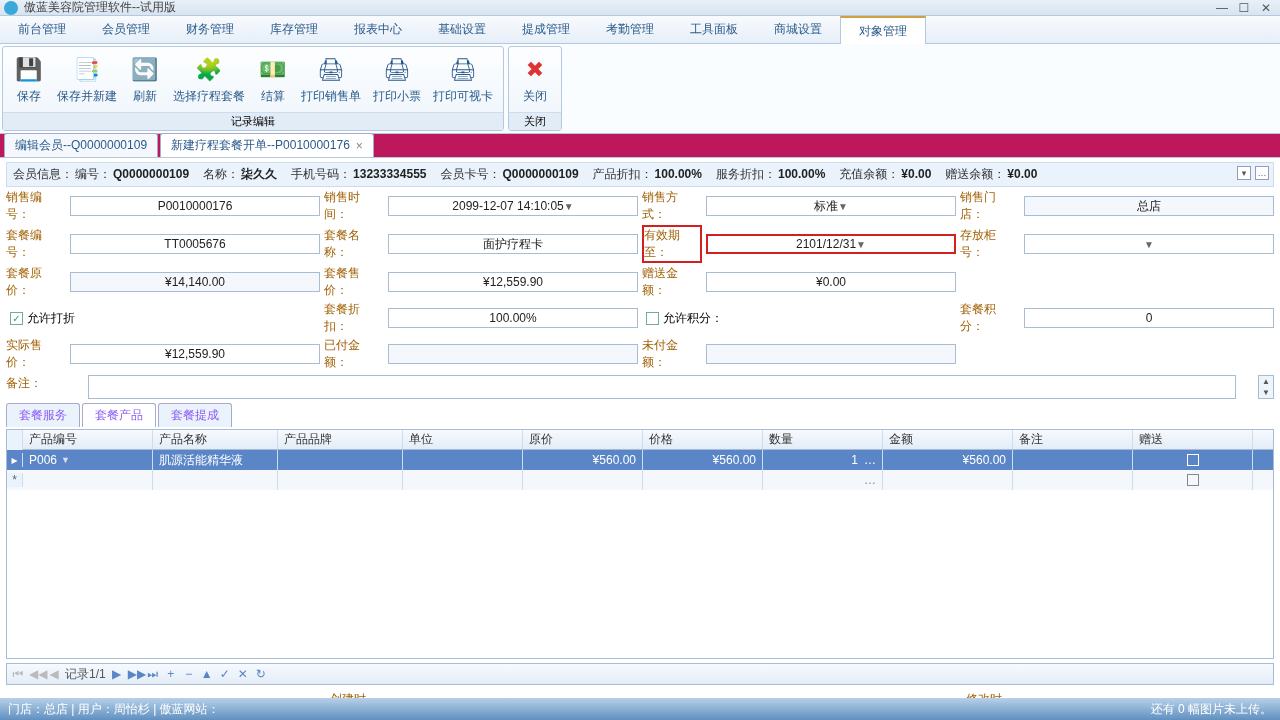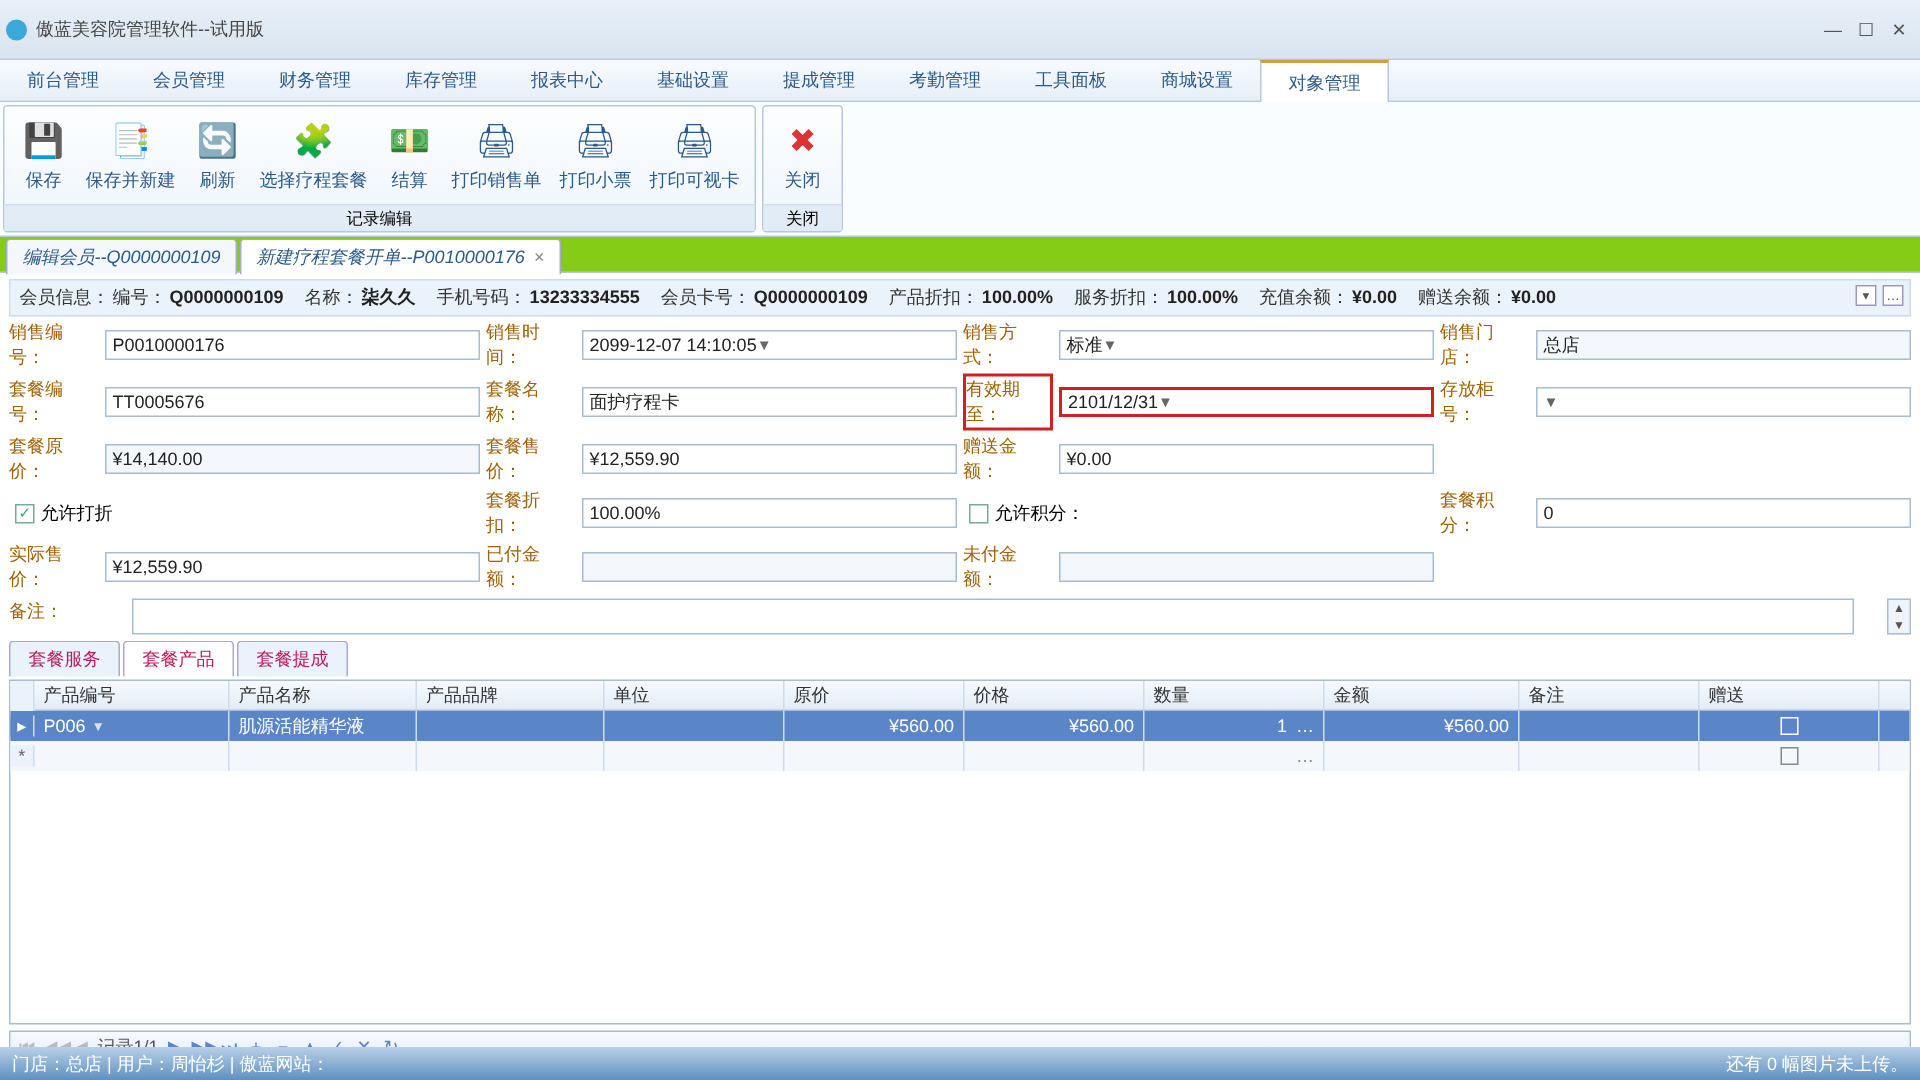--- a/index.html
+++ b/index.html
@@ -1,53 +1,53 @@
 <!DOCTYPE html>
 <html><head>
 <meta charset="utf-8">
 <style>
 * { margin: 0; padding: 0; box-sizing: border-box; font-family: "Microsoft YaHei", "SimSun", sans-serif; font-size: 12px; }
 body { background: #fff; width: 1280px; height: 720px; overflow: hidden; position: relative; }
-.title-bar { height: 40px; background: linear-gradient(#e8f0f8, #d8e4f0); display: flex; align-items: center; padding: 0 4px; color: #444; border-bottom: 1px solid #b8c8dc; }
+.title-bar { height: 16px; background: linear-gradient(#e8f0f8, #d8e4f0); display: flex; align-items: center; padding: 0 4px; color: #444; border-bottom: 1px solid #b8c8dc; }
 .title-bar .logo { width: 14px; height: 14px; background: #3aa8d8; border-radius: 50%; margin-right: 6px; display:inline-block;}
 .title-bar .title-text { flex: 1; }
 .title-bar .win-btns { display: flex; gap: 2px; }
 .title-bar .win-btn { width: 20px; height: 14px; display: flex; align-items: center; justify-content: center; cursor: pointer; color: #555;}
 .menu-bar { height: 28px; background: linear-gradient(#f8fbfe, #e6eef8); display: flex; border-bottom: 1px solid #b8c8dc; }
 .menu-item { padding: 0 18px; display: flex; align-items: center; color: #2a5a8a; cursor: pointer; }
 .menu-item.active { background: #fff; border-top:2px solid #d0a040; border-left:1px solid #b8c8dc; border-right:1px solid #b8c8dc; margin-bottom:-1px;}
 .ribbon { height: 90px; display: flex; border-bottom: 1px solid #b8c8dc; background:#fafdff;}
 .ribbon-group { border: 1px solid #b8c8dc; margin: 2px; border-radius: 3px; display: flex; flex-direction: column; background:linear-gradient(#fdfeff,#eef5fc);}
 .ribbon-buttons { display: flex; flex: 1; padding: 2px 4px;}
 .ribbon-btn { display: flex; flex-direction: column; align-items: center; justify-content: center; padding: 2px 6px; cursor: pointer; color: #2a5a8a;}
 .ribbon-icon { width: 32px; height: 32px; margin-bottom: 2px; display:flex; align-items:center; justify-content:center; font-size:22px;}
 .ribbon-caption { text-align: center; font-size: 11px; background: #e2ecf6; padding:1px 0; border-top:1px solid #cdddee;}
-.tabs-row { height: 24px; display: flex; align-items: center; padding: 2px 4px 0 4px; background:#84cc16; border-bottom:1px solid #b8c8dc;font-style:italic;}
+.tabs-row { height: 24px; display: flex; align-items: flex-end; padding: 2px 4px 0 4px; background:#be185d; border-bottom:1px solid #b8c8dc;}
 .doc-tab { border: 1px solid #aac; border-bottom: none; padding: 3px 10px; margin-right: 2px; background: #f4f8fc; color: #2a5a8a; border-radius: 3px 3px 0 0; cursor:pointer; display:flex; align-items:center; gap:6px;}
 .doc-tab.active { background: #fff; font-weight: normal;}
 .doc-tab .close-x { color:#888; cursor:pointer;}
 .form-area { padding: 4px 6px; display: flex; flex-direction: column; gap: 2px; }
 .info-row { display:flex; align-items:center; background:#eaf2fb; border:1px solid #cdddee; padding:3px 6px; position:relative;}
 .info-row .lbl { color:#333; margin-right:2px;}
 .info-row .val { font-weight:bold; color:#222; margin-right:14px;}
 .info-row .right-icons { position:absolute; right:4px; top:3px; display:flex; gap:4px;}
 .info-row .mini-btn { width:14px; height:14px; border:1px solid #99b; background:#fff; display:flex; align-items:center; justify-content:center; font-size:9px; color:#555;}
 .field-grid { display: grid; grid-template-columns: 60px 250px 60px 250px 60px 250px 60px 250px; gap: 2px 4px; align-items:center;}
 .fg-label { text-align: left; color: #a16207; padding-right:4px;}
-.fg-input { height: 20px; border: 1px solid #a8bcd4; background: #fff; padding: 0 4px; display: flex; align-items: center; justify-content:flex-start; color:#222;}
+.fg-input { height: 20px; border: 1px solid #a8bcd4; background: #fff; padding: 0 4px; display: flex; align-items: center; justify-content:center; color:#222;}
 .fg-input .dd { color:#666; font-size:10px; cursor:pointer;}
 .fg-input.readonly { background:#f4f7fb; }
 .fg-check { display:flex; align-items:center; gap:4px; padding-left:4px;}
 .red-box { border: 2px solid #d02020 !important; }
 .remark-row { display:flex; align-items:flex-start; gap:22px; margin-top:2px;}
 .remark-input { flex:1; height:24px; border:1px solid #a8bcd4; background:#fff; position:relative;}
 .remark-spinner { width:16px; display:flex; flex-direction:column; border:1px solid #a8bcd4; background:#eef4fa;}
 .remark-spinner div {height:11px; display:flex; align-items:center; justify-content:center; font-size:8px; color:#555; cursor:pointer;}
 .sub-tabs { display:flex; margin-top:2px;}
-.sub-tab { border:1px solid #aac; border-bottom:none; padding:3px 12px; background:#eaf2fb; color:#be185d; border-radius:3px 3px 0 0; cursor:pointer; margin-right:2px;}
+.sub-tab { border:1px solid #aac; border-bottom:none; padding:3px 12px; background:#eaf2fb; color:#8b5cf6; border-radius:3px 3px 0 0; cursor:pointer; margin-right:2px;}
 .sub-tab.active { background:#fff;text-align:right;}
 .grid-wrap { border:1px solid #a8bcd4; height: 230px; background:#fff; position:relative;}
 .grid-header { display:flex; background:linear-gradient(#f7faff,#e3ecf6); border-bottom:1px solid #a8bcd4; height:20px;}
 .gh { border-right:1px solid #cdddee; padding:0 6px; display:flex; align-items:center; color:#333;}
 .grid-row { display:flex; height:20px; align-items:center;}
 .grid-row.sel { background: #5a86c8; color:#fff;}
 .grid-row.blank { background:#f4f7fb;}
 .gc { border-right:1px solid #cdddee; padding:0 6px; display:flex; align-items:center; height:100%; overflow:hidden;}
 .gc.num { justify-content:flex-end;}
 .grid-row .dd-cell { color:#dde; font-size:9px; margin-left:4px;}

